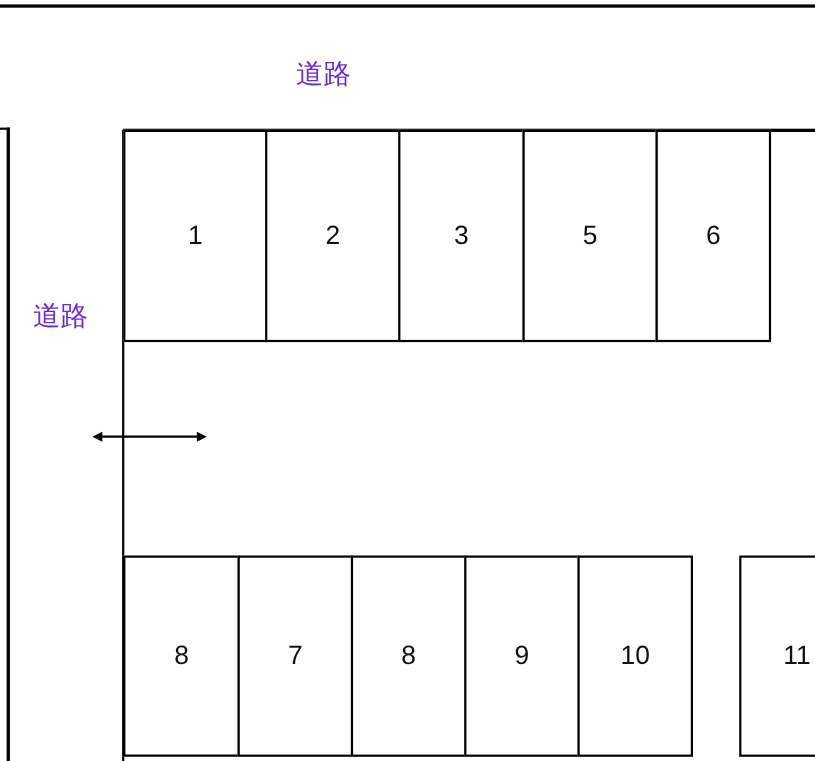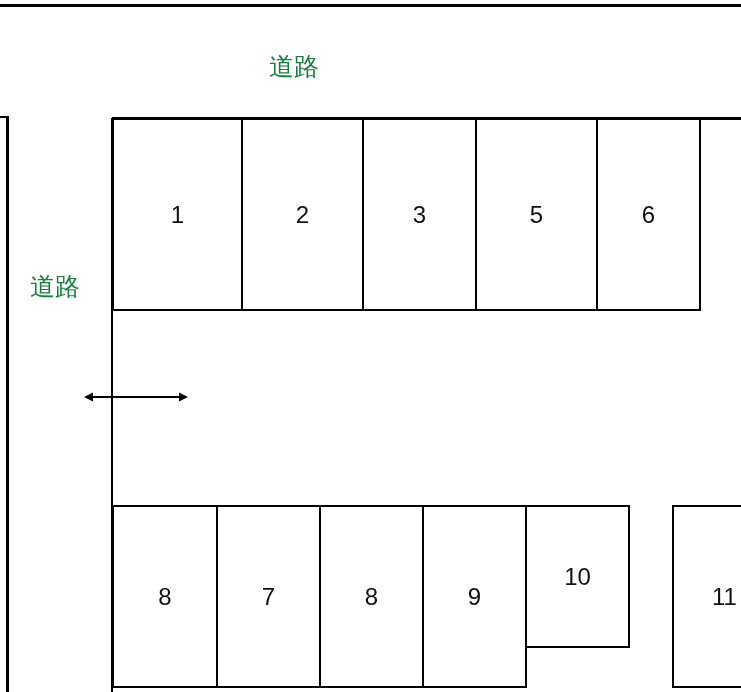--- a/index.html
+++ b/index.html
@@ -17,21 +17,21 @@
     }
     .line {
       position: absolute;
       background: #000000;
     }
     .road-label {
       position: absolute;
       font-family: "DejaVu Sans", sans-serif;
       font-size: 25px;
       font-weight: 300;
-      color: #15803d;
+      color: #6d28d9;
       white-space: nowrap;
       line-height: 1;
     }
     .stall {
       position: absolute;
       box-sizing: border-box;
       border: 2px solid #000000;
       display: flex;
       align-items: center;
       justify-content: center;
@@ -94,19 +94,19 @@
   </div>
   <div class="stall" style="left:216px; top:505px; width:105px; height:183px;">
     <span>7</span>
   </div>
   <div class="stall" style="left:319px; top:505px; width:105px; height:183px;">
     <span>8</span>
   </div>
   <div class="stall" style="left:422px; top:505px; width:105px; height:183px;">
     <span>9</span>
   </div>
-  <div class="stall" style="left:525px; top:505px; width:105px; height:143px;">
+  <div class="stall" style="left:525px; top:505px; width:105px; height:183px;">
     <span>10</span>
   </div>
   <div class="stall" style="left:628px; top:505px; width:105px; height:183px;margin-left:44px;">
     <span>11</span>
   </div>
 </div>
 
 </body></html>

